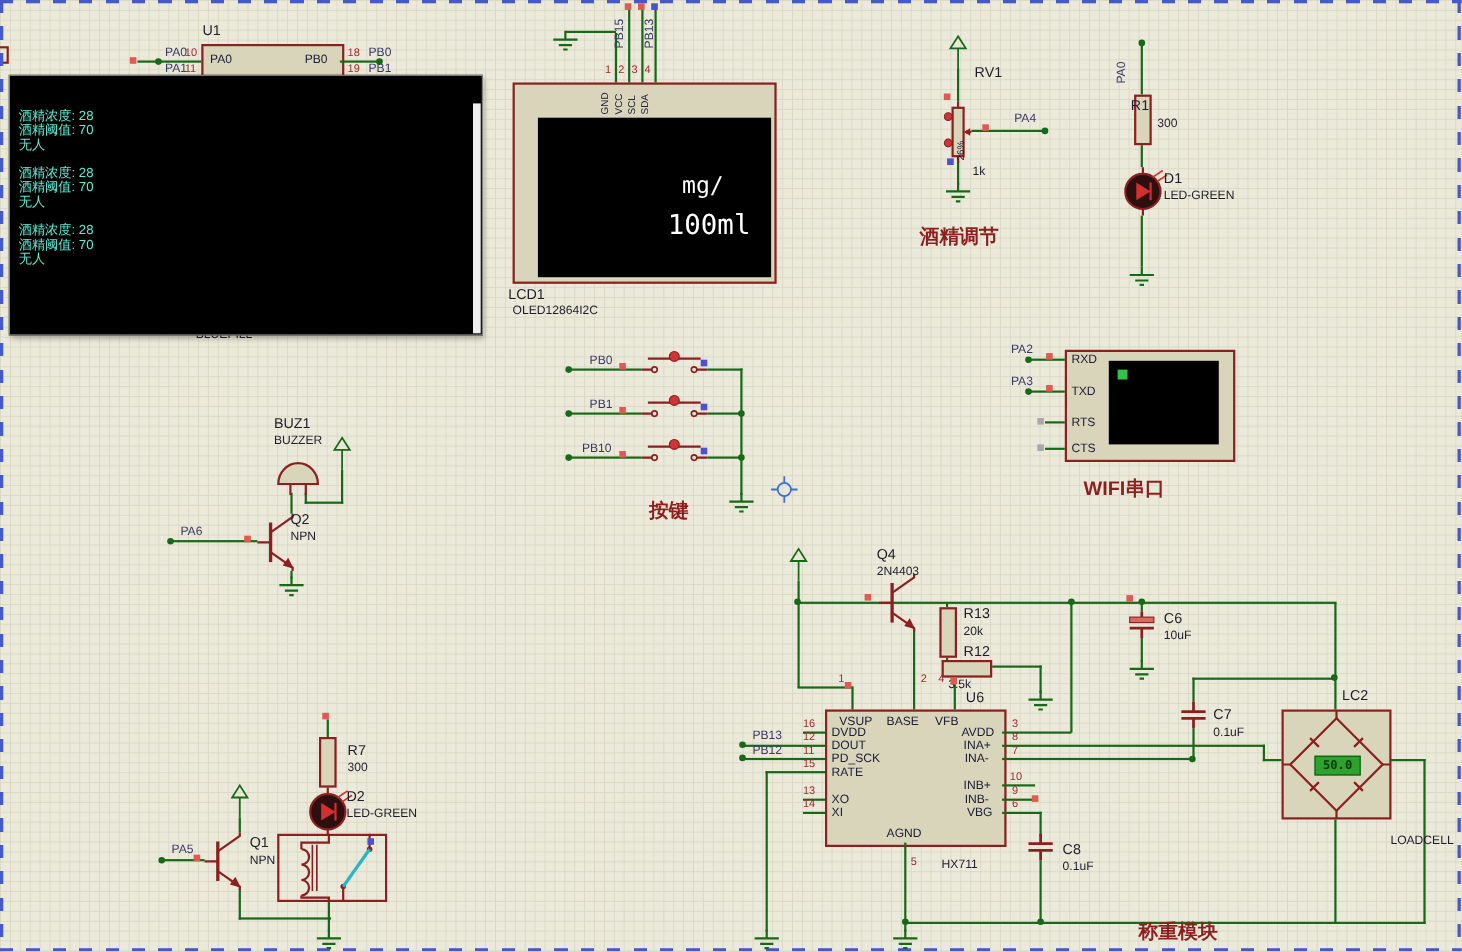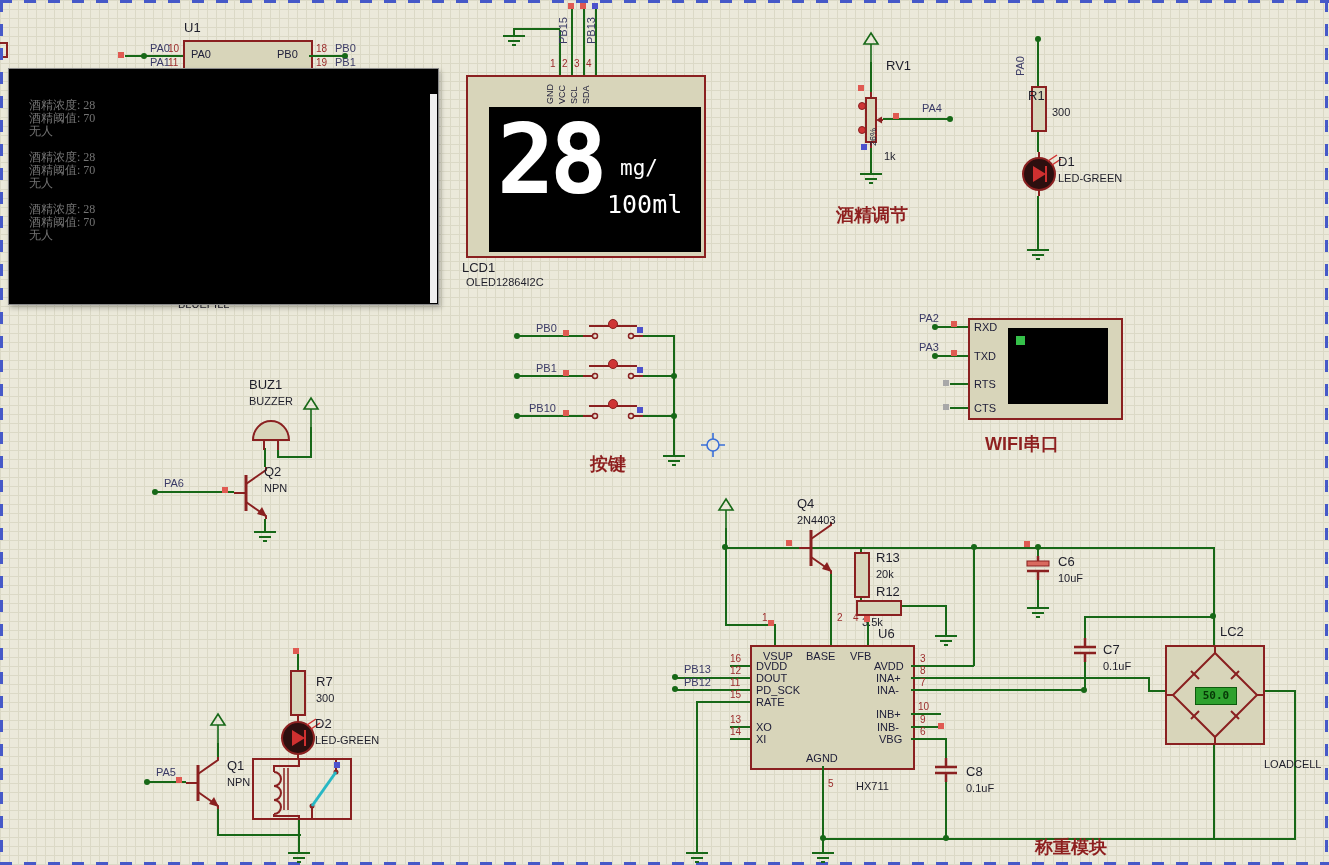--- a/index.html
+++ b/index.html
@@ -29,21 +29,21 @@
   .box{position:absolute;border:2px solid #8a2020;background:#d8d5ba;z-index:1}
   .box-open{position:absolute;border:2px solid #8a2020;z-index:1}
   .res-v{position:absolute;width:12px;height:42px;border:2px solid #8a2020;background:#d8d5ba;z-index:3}
   .res-h{position:absolute;width:42px;height:12px;border:2px solid #8a2020;background:#d8d5ba;z-index:3}
   .icon{position:absolute;overflow:visible;z-index:3}
   
   .term{position:absolute;left:8px;top:68px;width:429px;height:235px;background:#000;border:1px solid #8a8a8a;box-shadow:2px 3px 5px rgba(0,0,0,.25);z-index:20}
   .term-bar{position:absolute;left:0;top:0;right:0;height:24px;background:linear-gradient(#ffffff,#e5e5e5);border-bottom:1px solid #bdbdbd}
   .term-title{position:absolute;left:9px;top:5px;font-size:12px;color:#333}
   .term-close{position:absolute;right:5px;top:4px;width:16px;height:16px;background:#e2695f;border:1px solid #a8443c;color:#fff;font-size:10px;line-height:14px;text-align:center}
-  .term-text{position:absolute;left:20px;top:30px;white-space:pre;font-family:Liberation Serif, serif;font-size:12px;line-height:13px;color:#737373}
+  .term-text{position:absolute;left:8px;top:30px;white-space:pre;font-family:Liberation Sans, sans-serif;font-size:12px;line-height:13px;color:#5eead4}
   .term-scroll{position:absolute;right:1px;top:25px;bottom:1px;width:7px;background:#efefef}
   
   .lcd-screen{position:absolute;left:489px;top:107px;width:212px;height:145px;background:#000;z-index:2}
   .lcd-big{position:absolute;left:497px;top:112px;color:#fff;font-family:"DejaVu Sans Mono",monospace;font-weight:bold;font-size:96px;line-height:1;letter-spacing:-5px;z-index:3}
   .lcd-u1{position:absolute;left:620px;top:156px;color:#fff;font-family:"DejaVu Sans Mono",monospace;font-size:21px;z-index:3}
   .lcd-u2{position:absolute;left:607px;top:190px;color:#fff;font-family:"DejaVu Sans Mono",monospace;font-size:25px;z-index:3}
   
   .wifi-screen{position:absolute;left:1008px;top:328px;width:100px;height:76px;background:#000;z-index:2}
   .wifi-px{position:absolute;left:1016px;top:336px;width:9px;height:9px;background:#35c04a;z-index:3}
   
@@ -142,21 +142,20 @@
 无人
 
 酒精浓度: 28
 酒精阈值: 70
 无人</div>
     <div class="term-scroll"></div>
   </div>
 
   <div class="box" style="left:466px;top:75px;width:236px;height:179px"></div>
   <div class="lcd-screen"></div>
-  <div class="lcd-big">28</div>
   <div class="lcd-u1">mg/</div>
   <div class="lcd-u2">100ml</div>
   <div class="vpin" style="left:555px;top:94px">GND</div>
   <div class="vpin" style="left:567px;top:94px">VCC</div>
   <div class="vpin" style="left:579px;top:94px">SCL</div>
   <div class="vpin" style="left:591px;top:94px">SDA</div>
   <div class="pnum" style="left:550px;top:58px">1</div>
   <div class="pnum" style="left:562px;top:58px">2</div>
   <div class="pnum" style="left:574px;top:58px">3</div>
   <div class="pnum" style="left:586px;top:58px">4</div>

